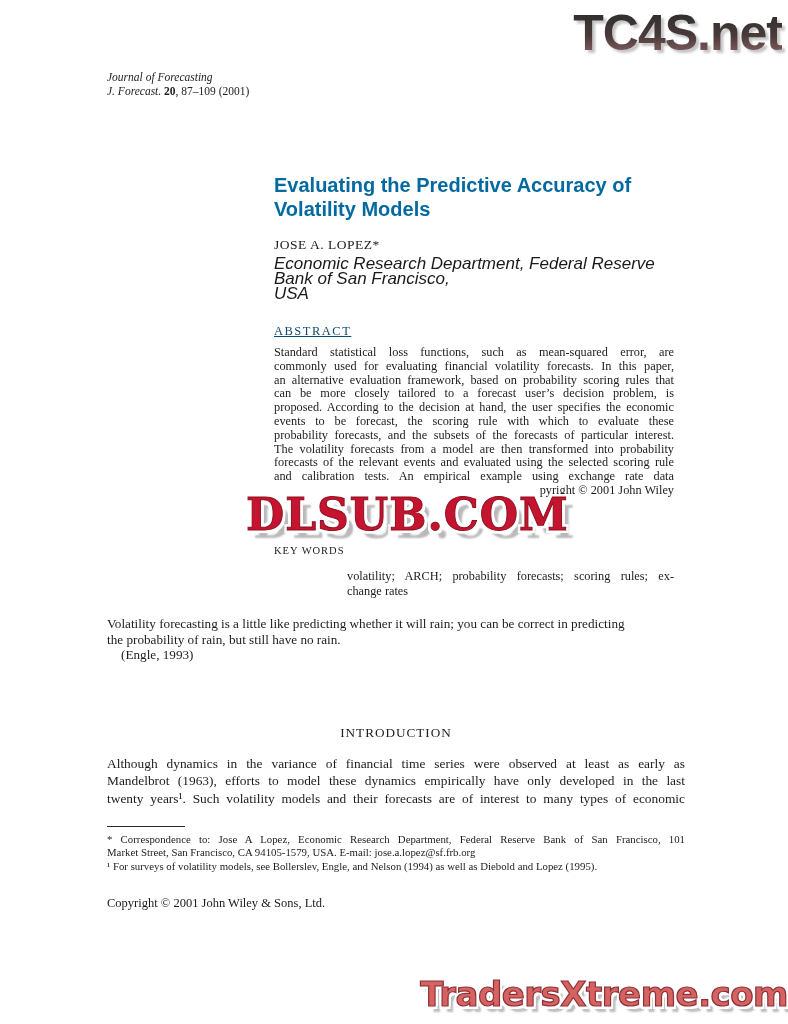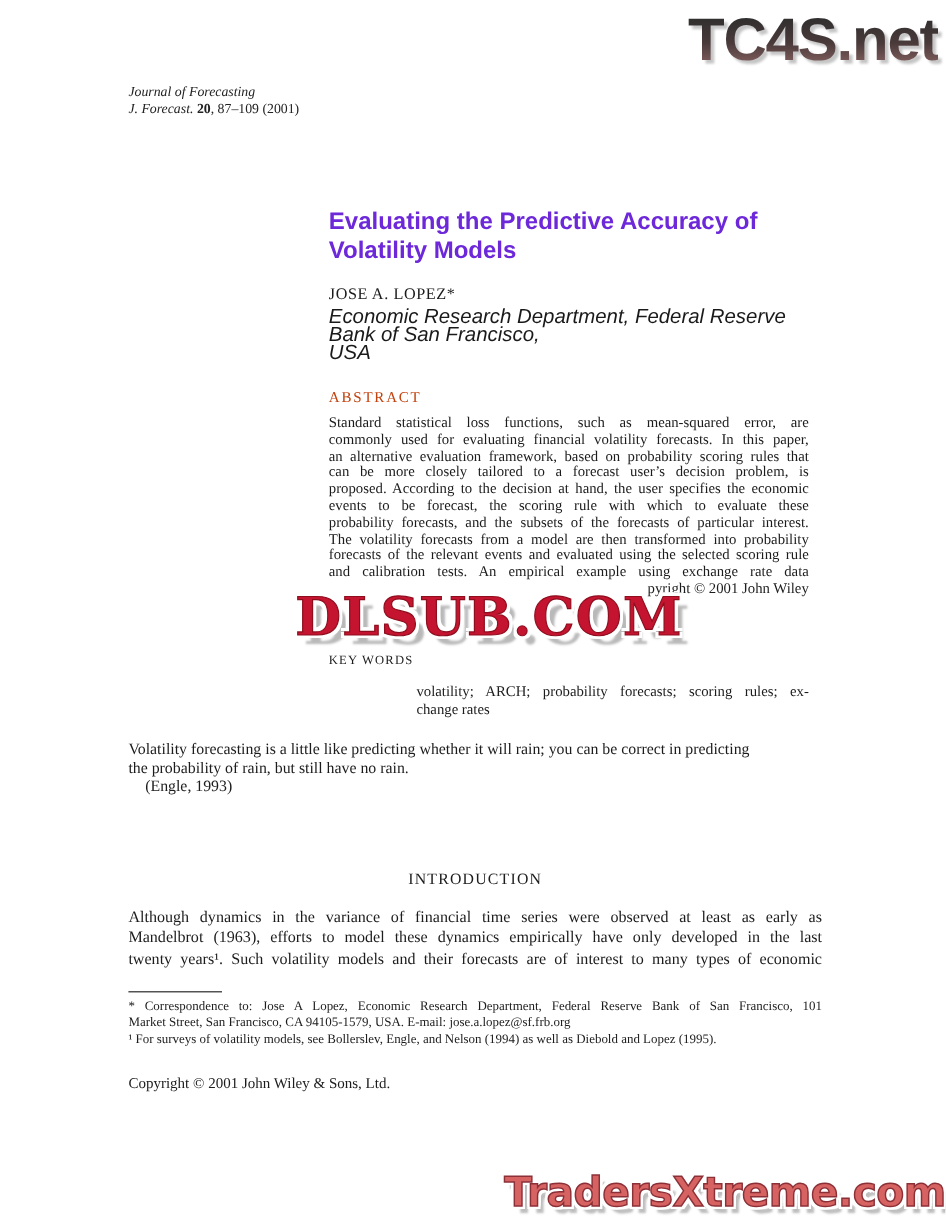--- a/index.html
+++ b/index.html
@@ -51,36 +51,36 @@
     text-shadow:
       -2.5px -2.5px 0 #fff, 2.5px -2.5px 0 #fff, -2.5px 2.5px 0 #fff, 2.5px 2.5px 0 #fff,
       -2.5px 0 0 #fff, 2.5px 0 0 #fff, 0 -2.5px 0 #fff, 0 2.5px 0 #fff,
       5px 6px 2px #bdbdbd;
     white-space:nowrap;
   }
   
   .title{
     position:absolute; left:274px; top:173px; width:420px;
     font-family:"Liberation Sans", sans-serif;
-    font-weight:bold; font-size:20px; line-height:24px; color:#6d28d9;
+    font-weight:bold; font-size:20px; line-height:24px; color:#0369a1;
   }
   .author{
     position:absolute; left:274px; top:237px;
     font-family:Liberation Serif, serif;
     font-size:13.5px; letter-spacing:0.5px; color:#1a1a1a;
   }
   .affiliation{
     position:absolute; left:274px; top:256px; width:420px;
     font-family:"Liberation Sans", sans-serif;
     font-style:italic; font-size:17px; line-height:15px; color:#1a1a1a;
   }
   
   .abstract-heading{
     position:absolute; left:274px; top:324px;
-    font-size:12.5px; letter-spacing:1.5px; color:#c2410c;
+    font-size:12.5px; letter-spacing:1.5px; color:#0c4a6e;text-decoration:underline;
   }
   .abstract{
     position:absolute; left:274px; top:346px; width:400px;
     font-size:12.3px; line-height:13.8px;
   }
   .jl{text-align:justify; text-align-last:justify;}
   .frag{text-align:right;}
   
   .kw-label{
     position:absolute; left:274px; top:545px;

